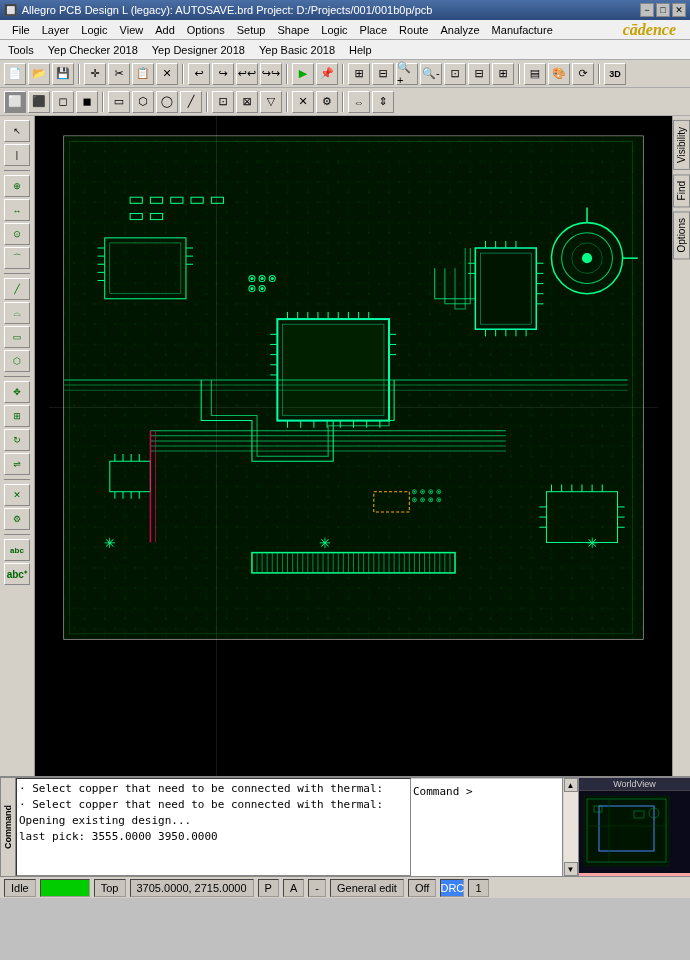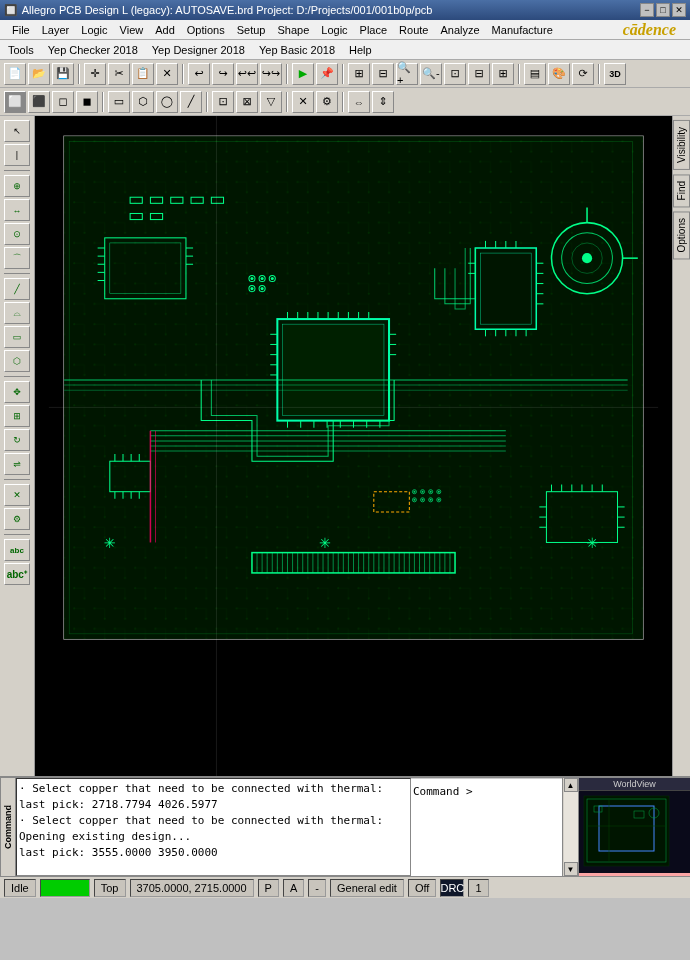--- a/index.html
+++ b/index.html
@@ -315,21 +315,21 @@
       background: #c8c4bc;
       white-space: nowrap;
     }
     .status-green {
       background: #00cc00;
       color: #000;
       width: 50px;
       justify-content: center;
     }
     .status-red {
-      background: #0f172a;
+      background: #3b82f6;
       color: #fff;
       width: 24px;
       justify-content: center;
     }
 
     
     #pcb-svg {
       width: 100%;
       height: 100%;
     }
@@ -700,21 +700,20 @@
   </div>
 </div>
 
 <div id="console-area">
   <div id="side-label">
     <span class="side-label-text">Command</span>
   </div>
   <div id="console-left">
     <div id="console-output">
       <div>· Select copper that need to be connected with thermal:</div>
-      <div>last pick:  2718.7794 4026.5977</div>
       <div>· Select copper that need to be connected with thermal:</div>
       <div>Opening existing design...</div>
       <div>last pick:  3555.0000 3950.0000</div>
     </div>
     <div id="console-input-row">
       <input id="console-input" type="text" value="Command &gt;" style="">
     </div>
   </div>
   <div id="console-scroll">
     <div class="scroll-arrow">▲</div>

